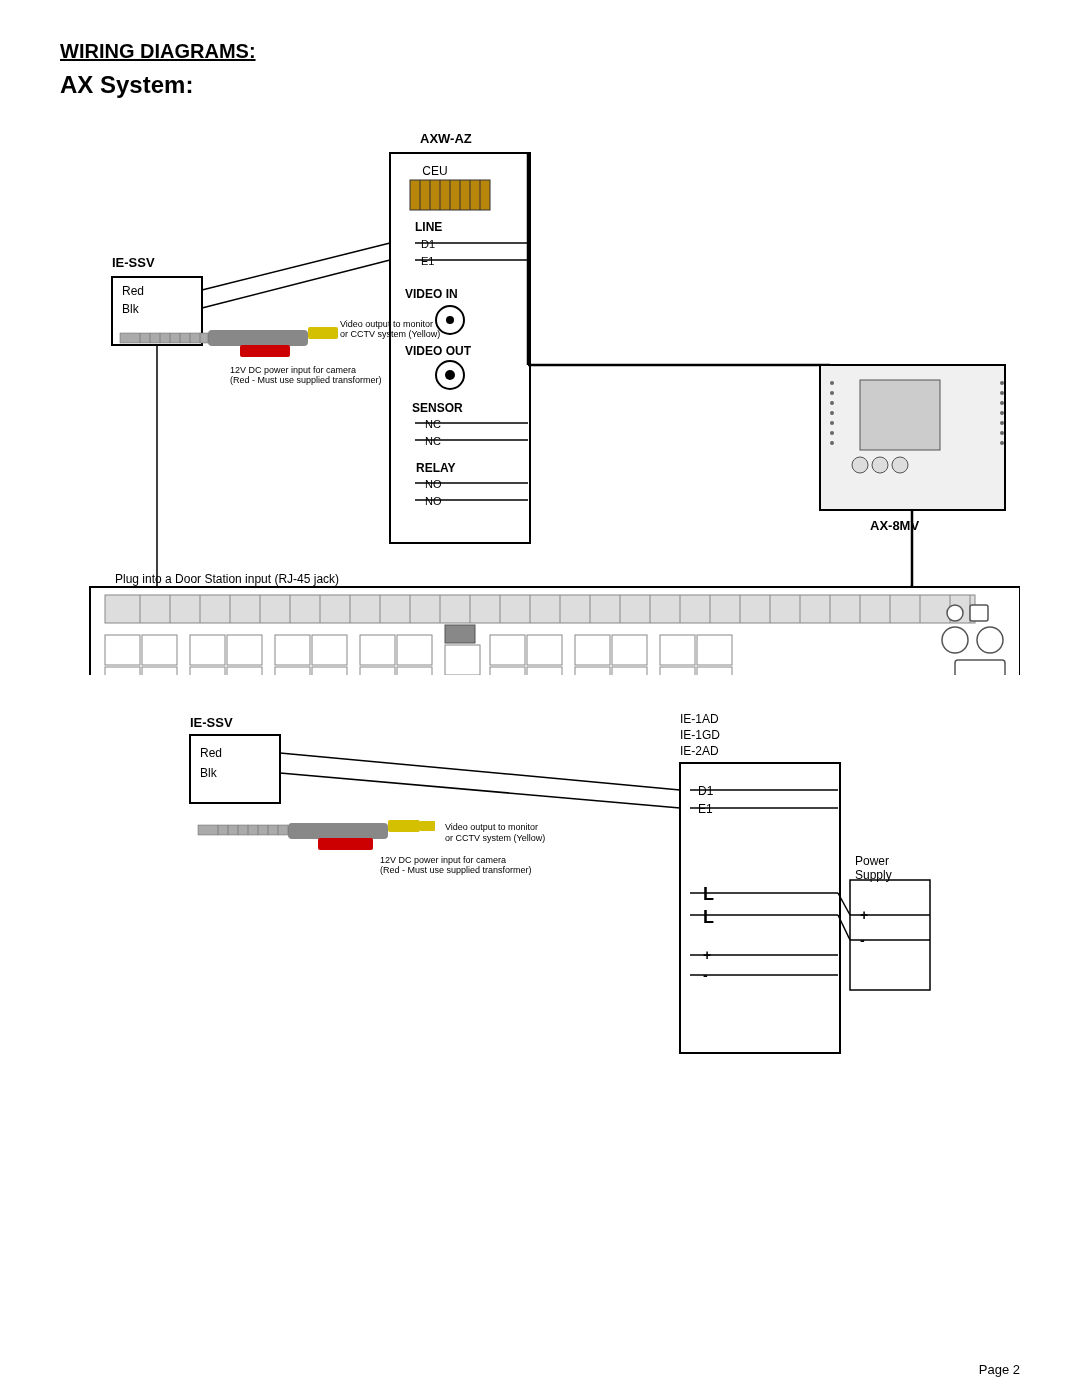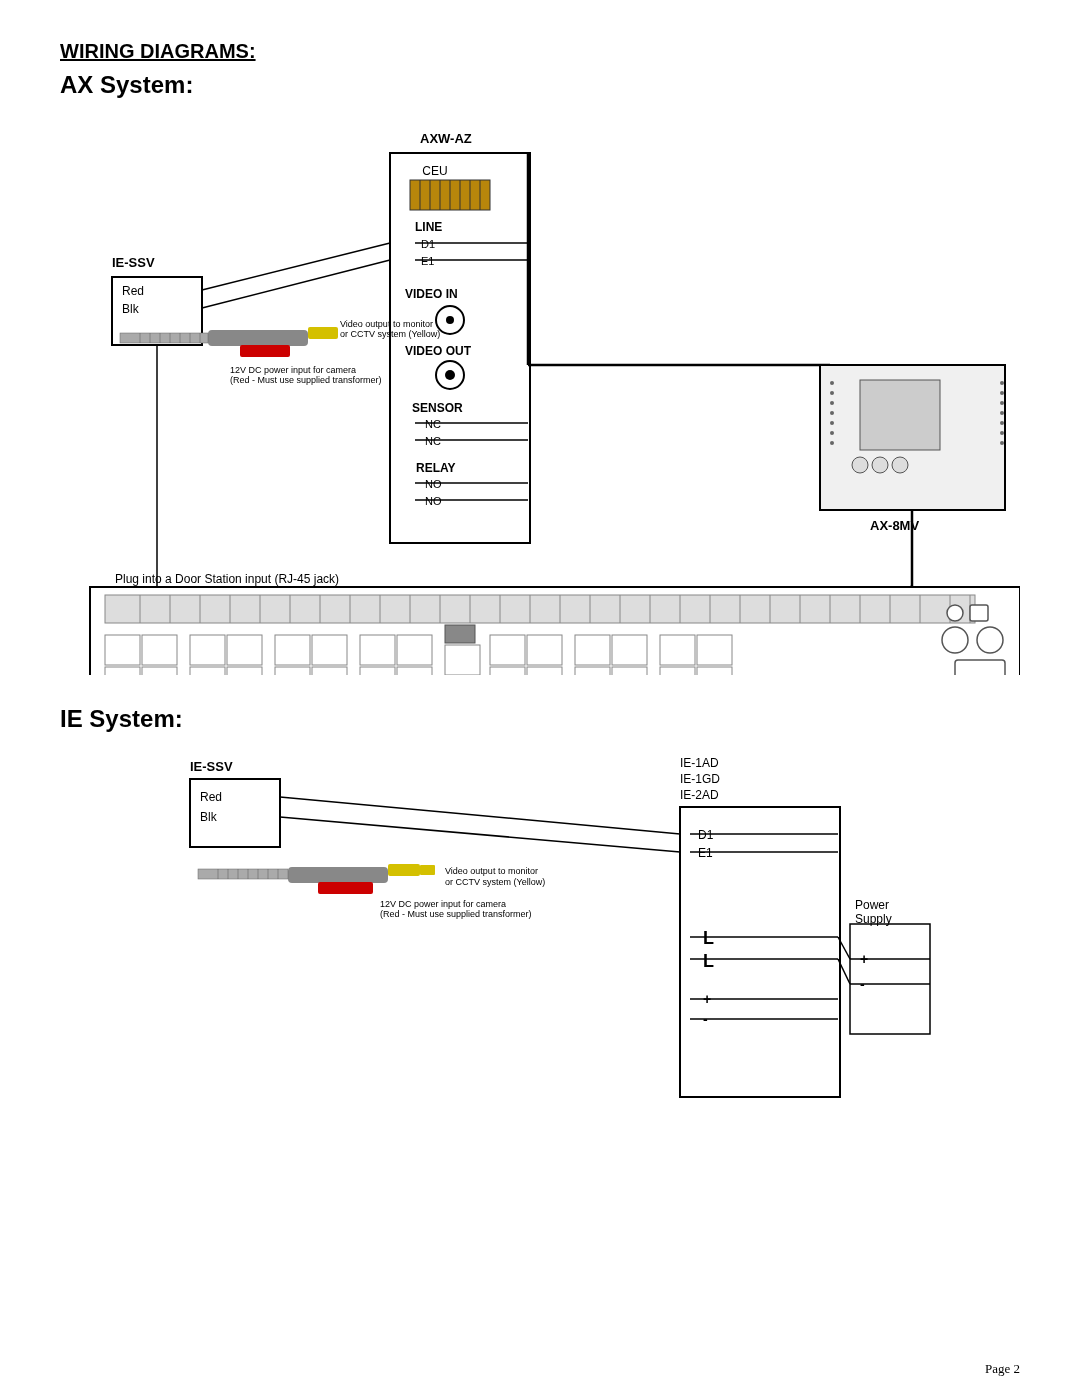--- a/index.html
+++ b/index.html
@@ -36,21 +36,20 @@
       height: 560px;
       border: none;
       margin-bottom: 30px;
     }
     
     .page-num {
       position: absolute;
       bottom: 20px;
       right: 60px;
       font-size: 13px;
-      font-family: Liberation Serif, serif;
     }
     
     .ie-section {
       margin-top: 20px;
     }
     .ie-diagram-container {
       position: relative;
       width: 960px;
       height: 380px;
     }
@@ -288,21 +287,20 @@
 
       <line x1="97" y1="230" x2="97" y2="472" stroke="#000" stroke-width="1.5"></line>
 
       <text x="42" y="625" font-size="13" font-weight="bold">AIPHONE</text>
       <text x="120" y="625" font-size="13">AX-084C or AX-248C</text>
 
     </svg>
   </div>
 
   <div class="ie-section">
-    <div class="section-title">IE System:</div>
 
     <div class="ie-diagram-container">
       <svg width="960" height="380" style="position:absolute;top:0;left:0;">
 
         <text x="130" y="22" font-size="13" font-weight="bold">IE-SSV</text>
 
         <rect x="130" y="30" width="90" height="68" fill="white" stroke="black" stroke-width="2"></rect>
         <text x="140" y="52" font-size="12">Red</text>
         <text x="140" y="72" font-size="12">Blk</text>
 

